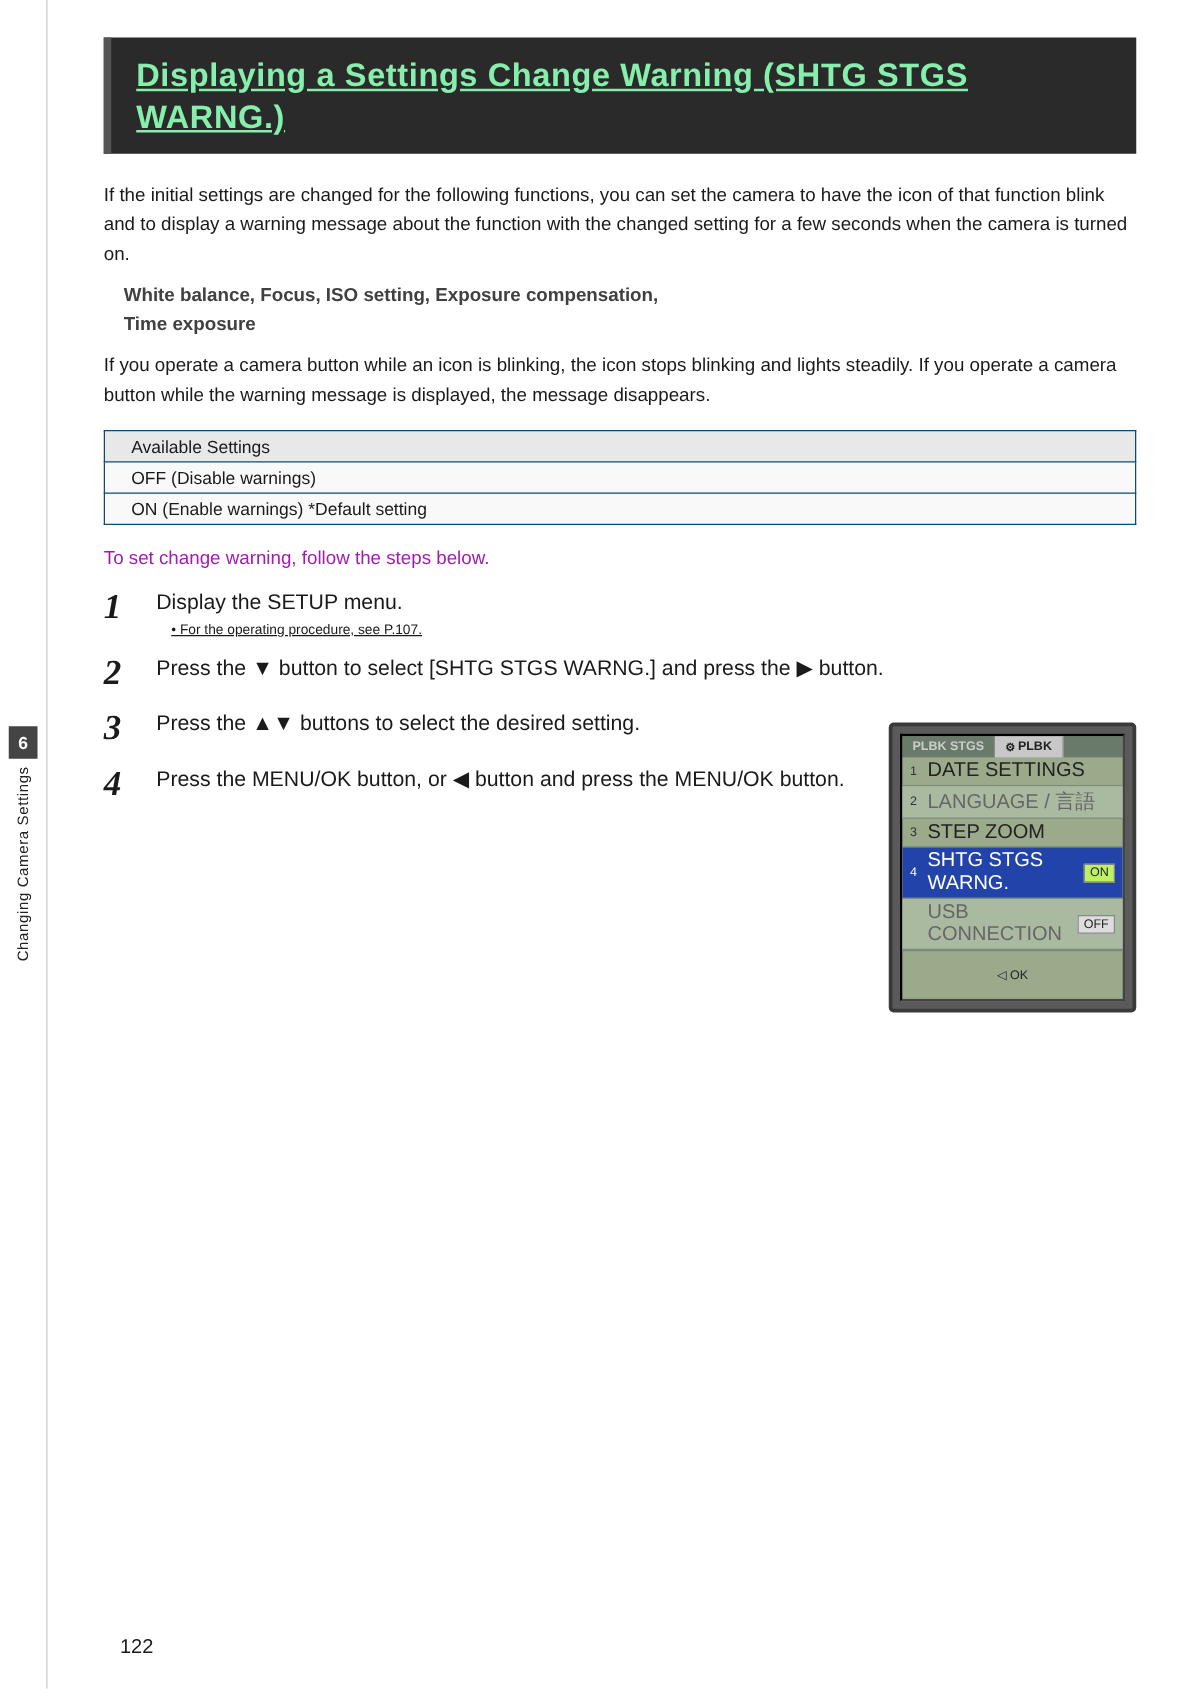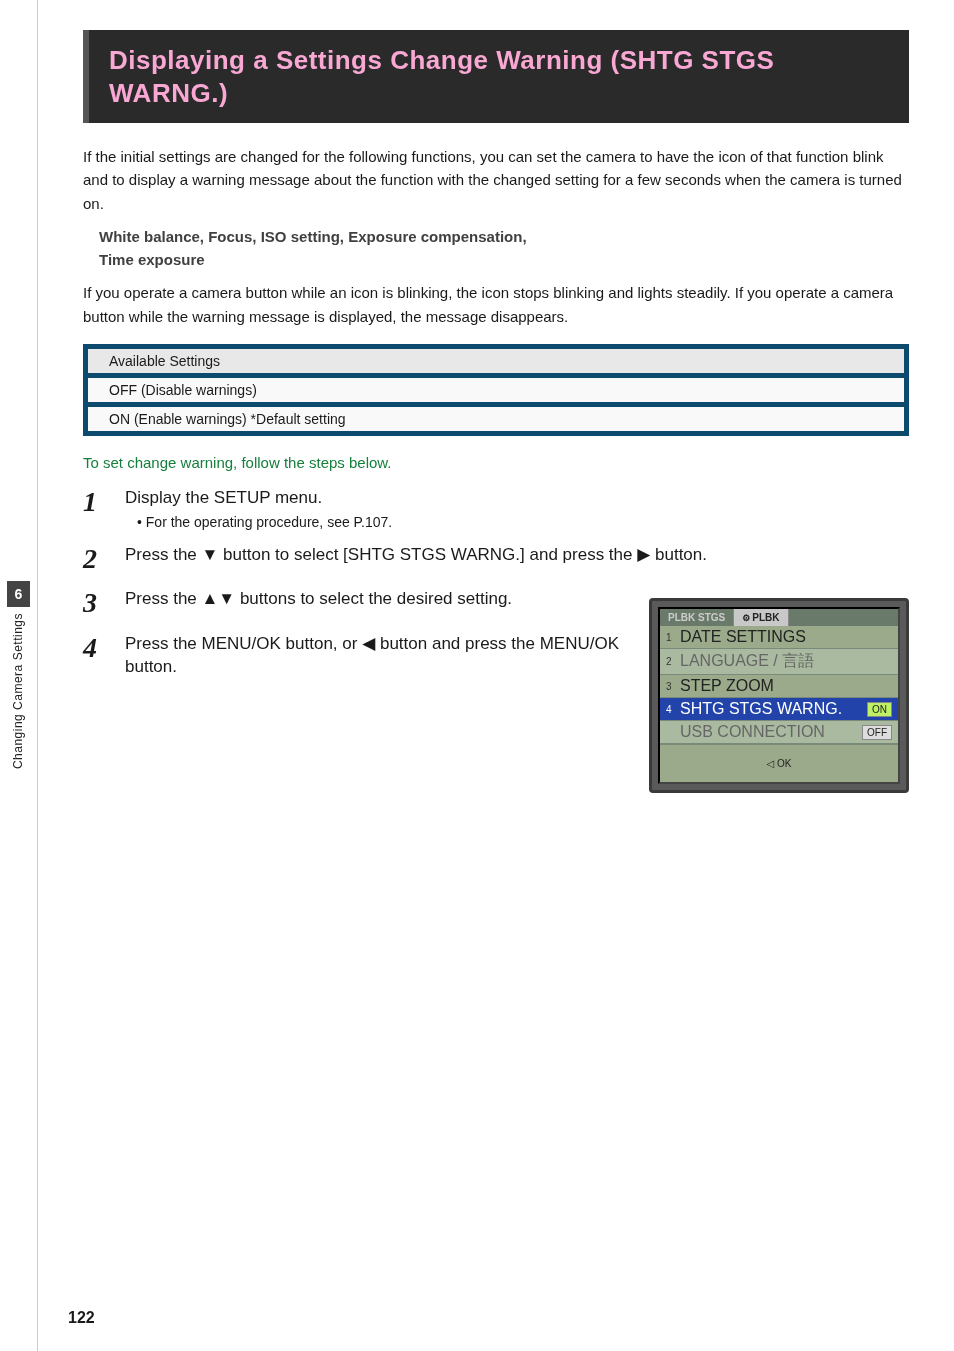--- a/index.html
+++ b/index.html
@@ -35,24 +35,25 @@
     
     .main-content {
       flex: 1;
       padding: 30px 45px 60px 45px;
       position: relative;
     }
 
     
     .title-block {
       background: #2a2a2a;
-      color: #f9a8d4;
+      color: #86efac;
       padding: 14px 20px;
       margin-bottom: 22px;
       border-left: 6px solid #555;
+      text-decoration: underline;
     }
 
     .title-block h1 {
       font-size: 26px;
       font-weight: 900;
       font-family: 'Arial Black', Arial, sans-serif;
       line-height: 1.25;
       letter-spacing: 0.5px;
     }
 
@@ -75,37 +76,37 @@
     
     .settings-table {
       width: 100%;
       border-collapse: collapse;
       margin: 16px 0 18px 0;
       font-size: 14px;
     }
 
     .settings-table tr td {
       padding: 4px 21px;
-      border: 5px solid #0c4a6e;
+      border: 1px solid #0c4a6e;
     }
 
     .settings-table tr:first-child td {
       background: #e8e8e8;
       font-weight: normal;
     }
 
     .settings-table tr:not(:first-child) td {
       background: #f9f9f9;
     }
 
     
     .steps-intro {
       font-size: 15px;
       margin-bottom: 16px;
-      color: #15803d;
+      color: #a21caf;
     }
 
     .step {
       display: flex;
       align-items: flex-start;
       margin-bottom: 14px;
     }
 
     .step-number {
       font-style: italic;
@@ -122,44 +123,45 @@
     }
 
     .step-title {
       font-size: 17px;
       font-weight: normal;
       line-height: 1.35;
       color: #1a1a1a;
     }
 
     .step-subtitle {
-      font-size: 14px;
+      font-size: 11px;
       color: #1a1a1a;
       margin-top: 4px;
       margin-left: 12px;
+      text-decoration: underline;
     }
 
     .bullet::before {
       content: "• ";
     }
 
     
     .steps-with-image {
       display: flex;
       align-items: flex-start;
       gap: 20px;
     }
 
     .steps-left {
       flex: 1;
     }
 
     
     .lcd-mockup {
-      width: 260px;
+      width: 198px;
       background: #5a5a5a;
       border: 3px solid #3a3a3a;
       border-radius: 4px;
       padding: 6px;
       margin-top: 10px;
       flex-shrink: 0;
     }
 
     .lcd-screen {
       background: #8a9a7a;
@@ -255,23 +257,23 @@
       font-size: 10px;
       color: #222;
       border-top: 1px solid #7a8a7a;
       font-family: Arial, sans-serif;
     }
 
     
     .page-number {
       position: absolute;
       bottom: 24px;
-      left: 30px;
+      left: 58px;
       font-size: 16px;
-      font-weight: bold;
+      font-weight: normal;
       color: #1a1a1a;
     }
 
     
     .sidebar-content {
       display: flex;
       flex-direction: column;
       align-items: center;
       justify-content: center;
       height: 100%;

